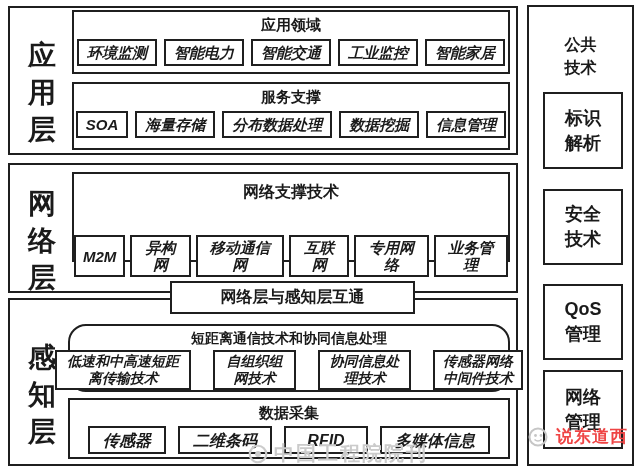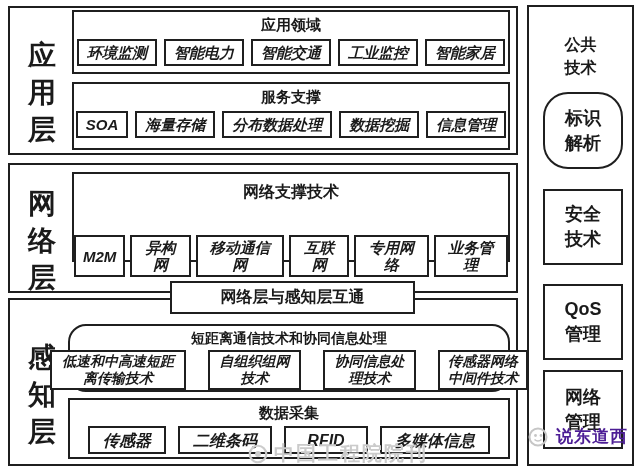--- a/index.html
+++ b/index.html
@@ -28,21 +28,21 @@
   
   #app-domains-row{gap:7px;}
   #app-services-row{gap:7px;}
   
   #net-row{gap:5px;margin-top:10px;}
   #net-row .item{min-height:31px;padding:2px 7px;}
   
   #short-row{gap:22px;margin-top:3px;}
   #short-row .item{font-size:14px;line-height:17px;padding:1px 5px;min-height:40px;}
   #short-row .item:nth-child(1){width:136px;}
-  #short-row .item:nth-child(2){width:93px;}
+  #short-row .item:nth-child(2){width:83px;}
   #short-row .item:nth-child(3){width:93px;}
   #short-row .item:nth-child(4){width:90px;}
   
   #collect-row{gap:12px;margin-top:4px;}
   #collect-row .item{padding:2px 13px;min-height:28px;font-size:16px;}
   #collect-row .item:nth-child(3){min-width:84px;}
   
   #common-col{border:2px solid #1f1f1f;}
   .common-title{
     font-weight:700;font-size:16px;line-height:23px;width:42px;margin:26px auto 0;
@@ -54,21 +54,21 @@
   }
   .common-item span{display:inline-block;width:42px;word-break:break-all;}
   
   #connector{
     border:2px solid #1f1f1f;background:#fff;z-index:5;display:flex;
     align-items:center;justify-content:center;font-weight:700;font-size:16px;
   }
   
   .wm{display:flex;align-items:center;gap:5px;z-index:7;font-weight:700;}
   #wm-center{color:#cbcbcb;font-size:20px;letter-spacing:2px;}
-  #wm-right{color:#4c1d95;font-size:17px;letter-spacing:1px;font-family:Liberation Mono, monospace;}
+  #wm-right{color:#ef4444;font-size:17px;letter-spacing:1px;font-family:Liberation Mono, monospace;}
   .wm svg{display:block;}
 </style>
 </head>
 <body>
 
 <div id="page">
 
   <div class="abs outer" style="left:8px;top:6px;width:510px;height:149px;"></div>
   <div class="abs outer" style="left:8px;top:163px;width:510px;height:130px;"></div>
   <div class="abs outer" style="left:8px;top:298px;width:510px;height:168px;"></div>
@@ -130,21 +130,21 @@
     <div class="row" id="collect-row">
       <div class="item">传感器</div>
       <div class="item">二维条码</div>
       <div class="item">RFID</div>
       <div class="item">多媒体信息</div>
     </div>
   </div>
 
   <div class="abs" id="common-col" style="left:527px;top:5px;width:107px;height:461px;">
     <div class="common-title">公共技术</div>
-    <div class="abs common-item" style="left:14px;top:85px;width:80px;height:77px;border-radius:25px;">
+    <div class="abs common-item" style="left:14px;top:85px;width:80px;height:77px;">
       <span>标识解析</span>
     </div>
     <div class="abs common-item" style="left:14px;top:277px;width:80px;height:76px;">
       <span>QoS管理</span>
     </div>
     <div class="abs common-item" style="left:14px;top:182px;width:80px;height:76px;">
       <span>安全技术</span>
     </div>
     <div class="abs common-item" style="left:14px;top:363px;width:80px;height:79px;">
       <span>网络管理</span>

